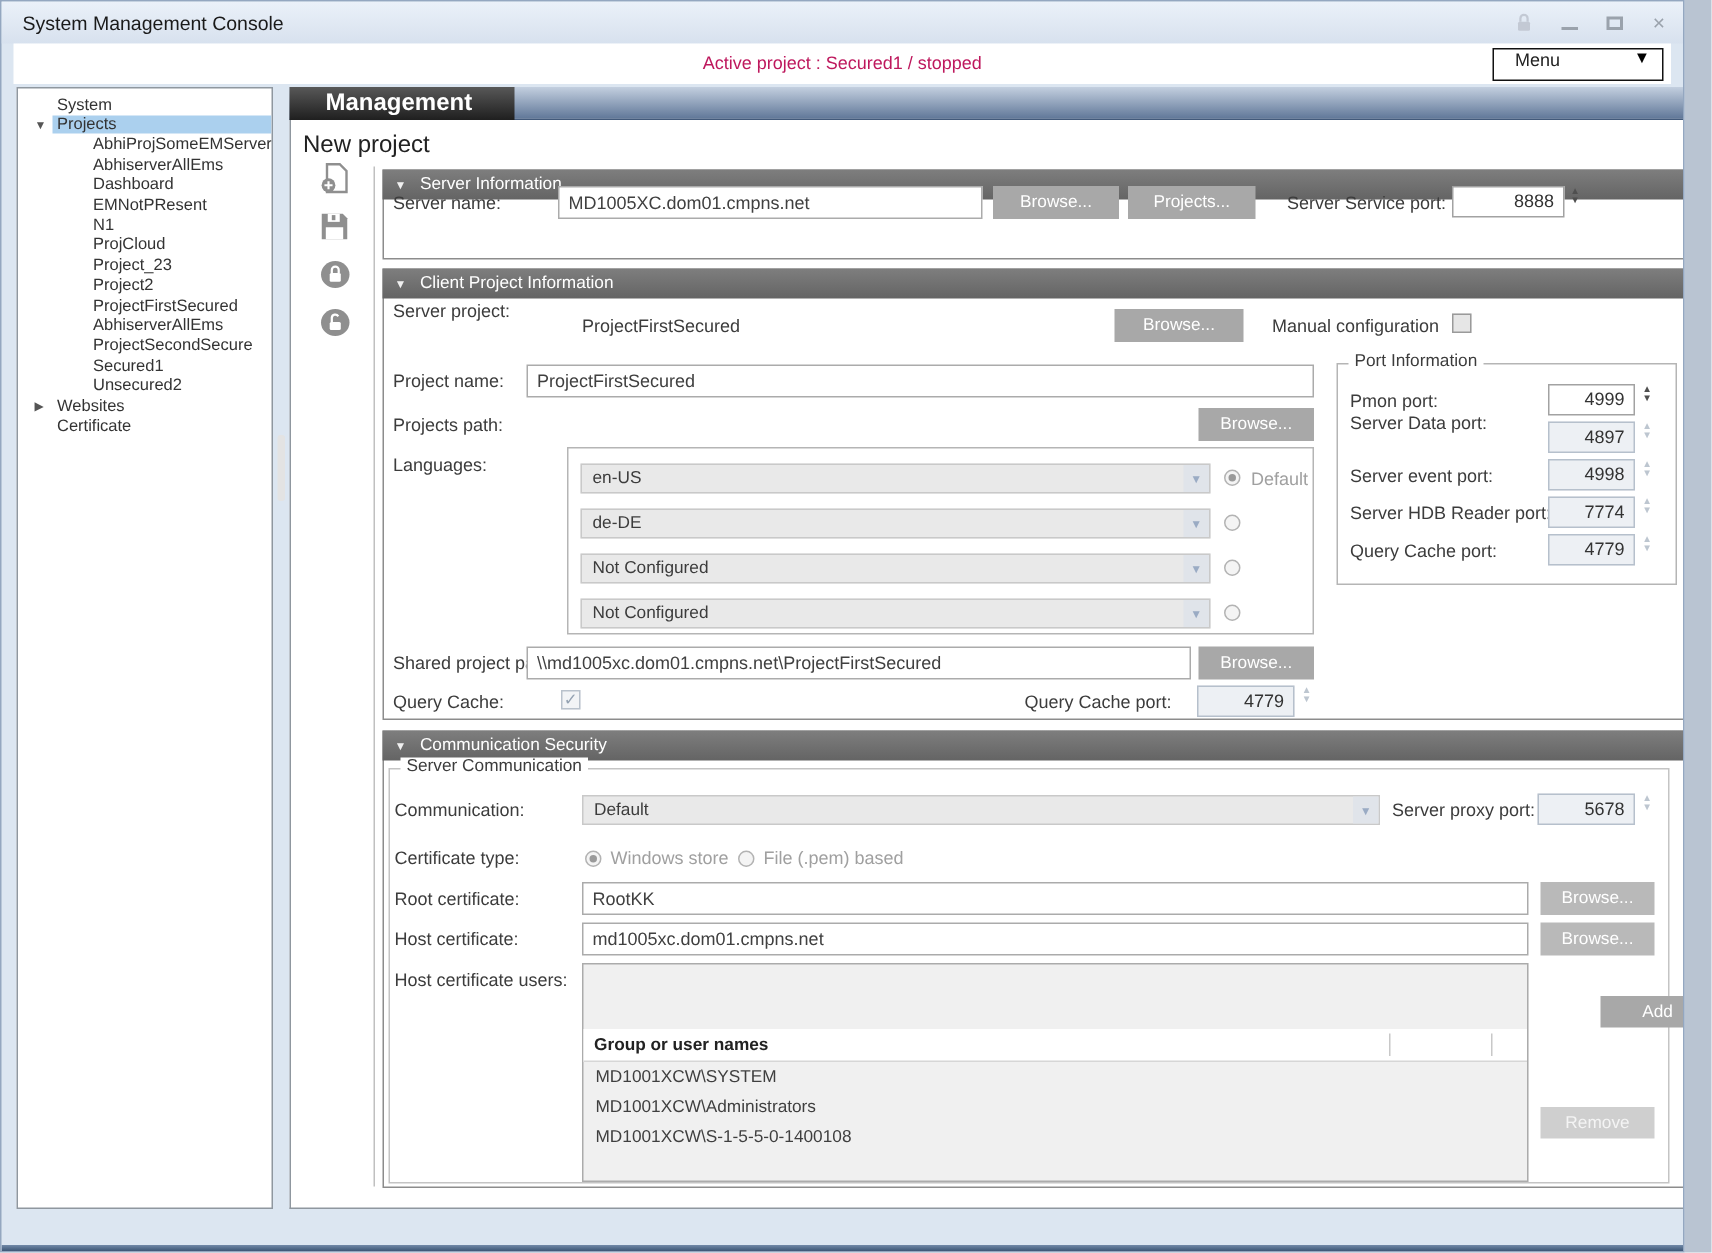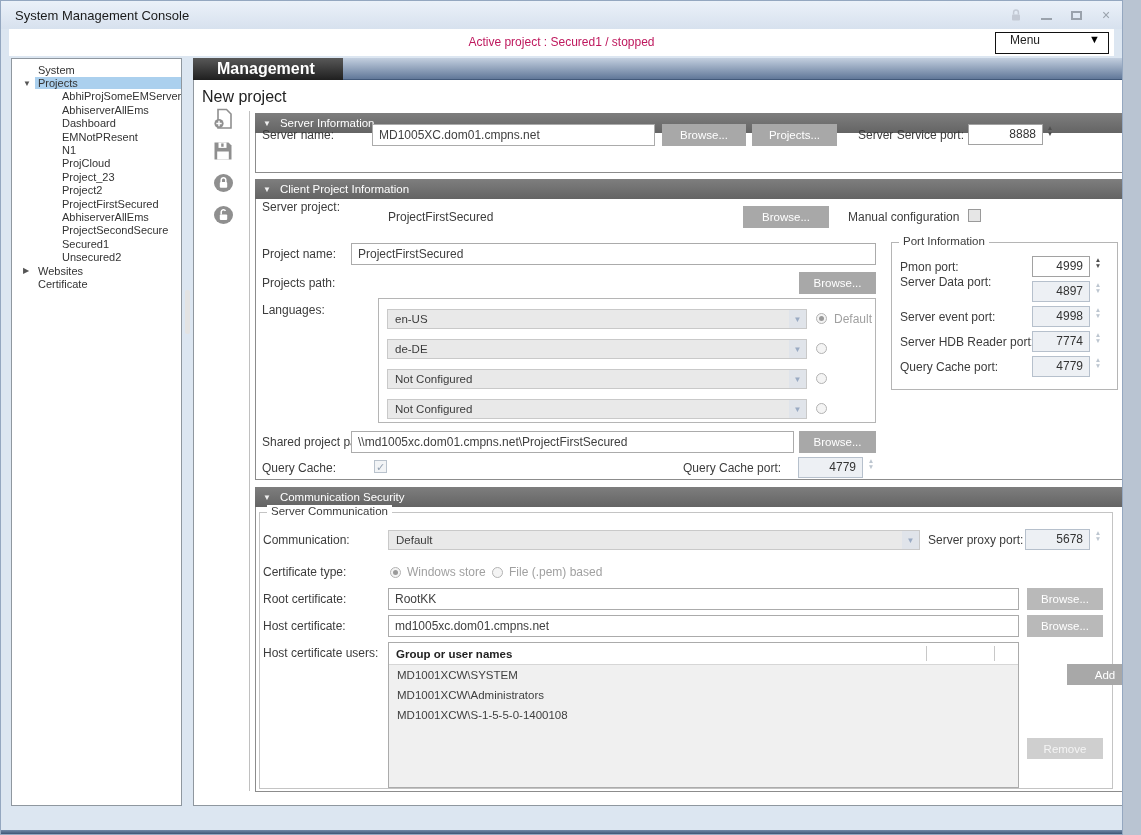--- a/index.html
+++ b/index.html
@@ -79,21 +79,21 @@
   .radio.on::after { content:""; position:absolute; left:2px; top:2px; width:5px; height:5px; border-radius:50%; background:#9a9a9a; }
   .gray-lbl { position:absolute; font-size:12px; color:#a0a0a0; white-space:nowrap; }
   .chk { position:absolute; width:13px; height:13px; border:1px solid #9a9a9a; background:#e6e6e6; }
   .chk.dis { background:#f2f4f6; border-color:#b9c2cc; color:#94a2b2; font-size:11px; line-height:12px; text-align:center; }
   .groupbox { position:absolute; border:1px solid #b5b5b5; }
   .groupbox .legend { position:absolute; top:-8px; left:7px; background:#fff; padding:0 4px; font-size:11.5px; color:#3c3c3c; }
 
   
   .ulist { position:absolute; border:1px solid #ababab; background:#f0f0f0; }
   .ulist-head { position:relative; height:22px; background:#fff; border-bottom:1px solid #d6d6d6;
-                font-size:11.5px; font-weight:bold; color:#222; display:flex; align-items:center; padding-left:7px; }
+                font-size:11.5px; font-weight:bold; color:#222; display:flex; align-items:center; padding-left:7px;margin-top:43px; }
   .col-sep { position:absolute; top:3px; bottom:3px; width:1px; background:#c8c8c8; }
   .urow { font-size:11.5px; color:#3f3f3f; padding:4px 0 2px 8px; height:20px; cursor:default; }
 </style>
 </head>
 <body>
 
 <div class="window">
 
   <div class="titlebar">
     <span class="title">System Management Console</span>

